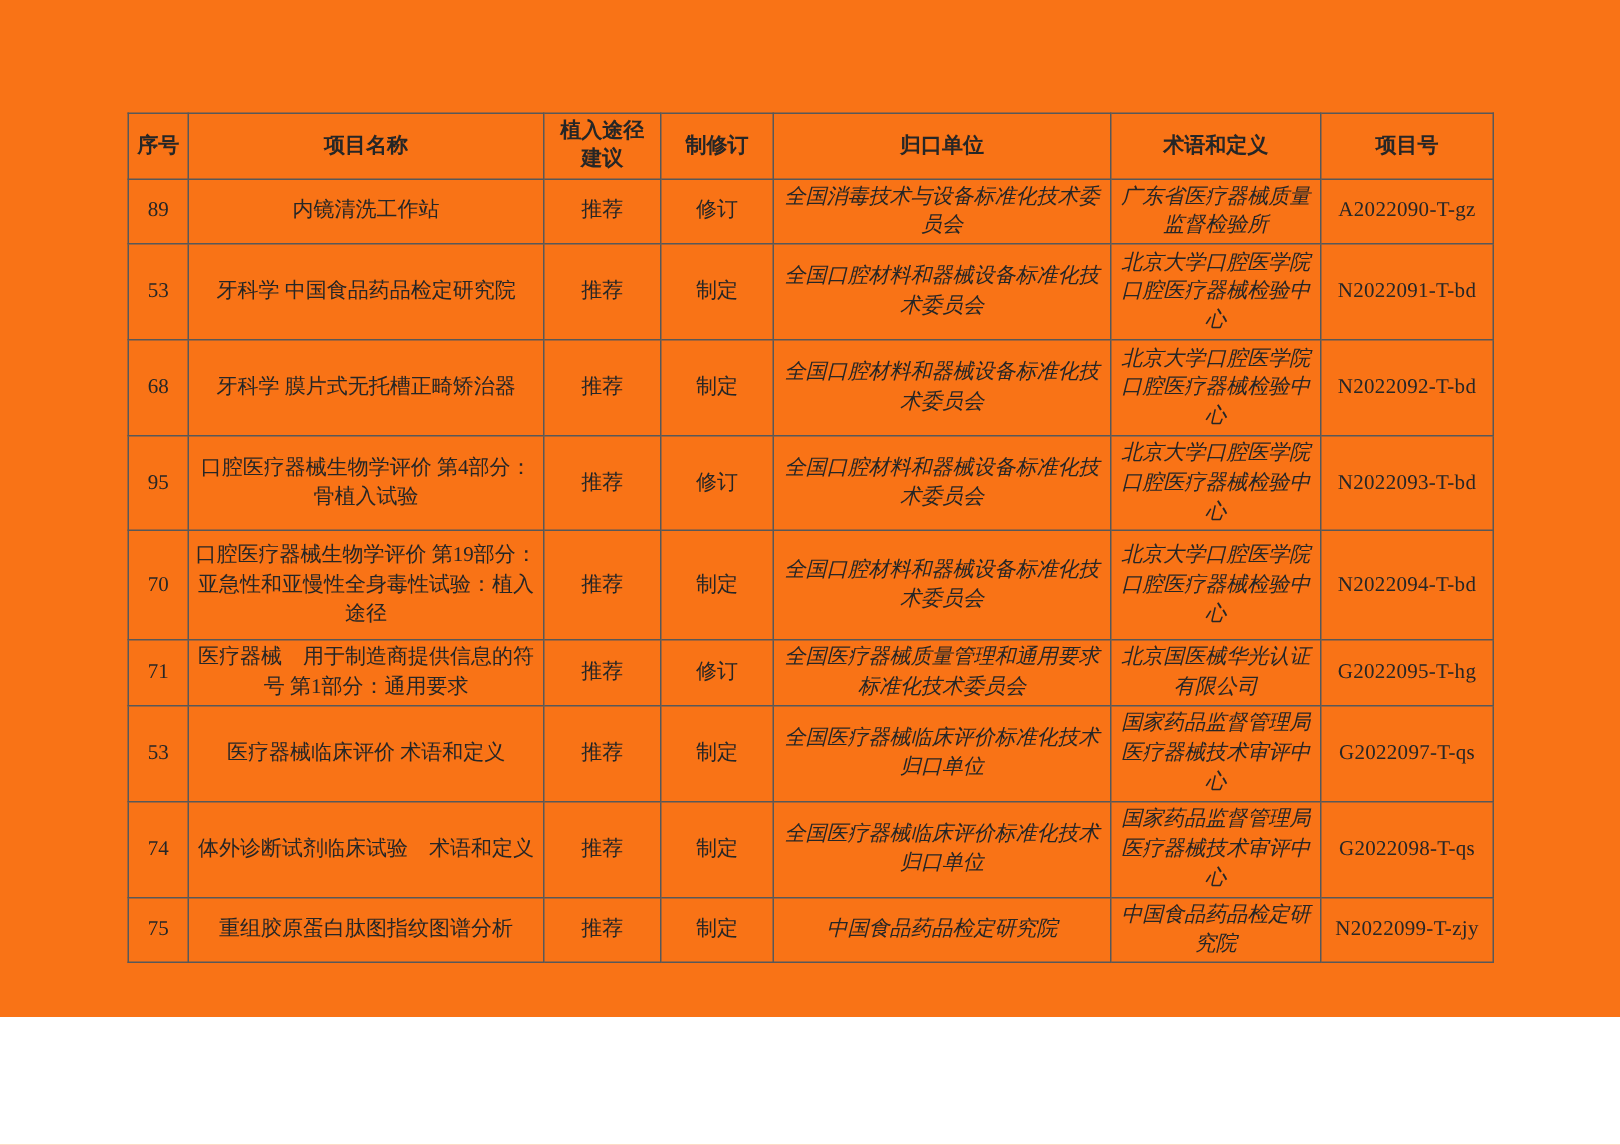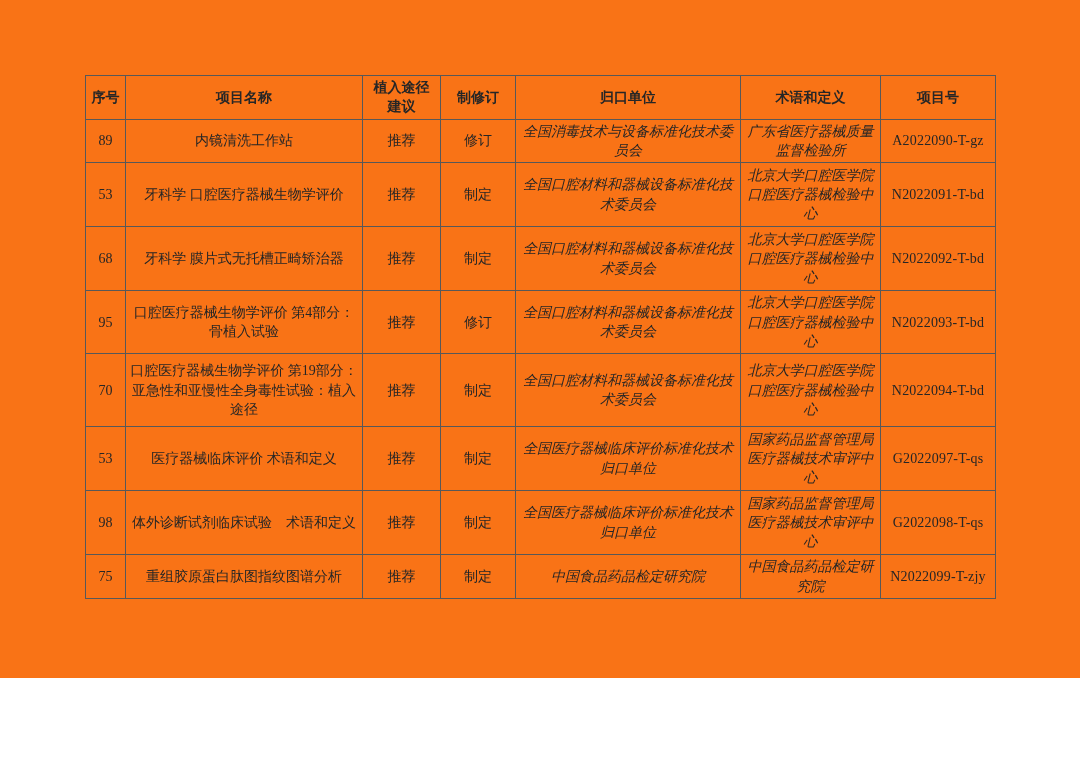--- a/index.html
+++ b/index.html
@@ -76,21 +76,21 @@
           <td class="c-seq">89</td>
           <td class="c-name">内镜清洗工作站</td>
           <td class="c-nature">推荐</td>
           <td class="c-revision">修订</td>
           <td class="c-org">全国消毒技术与设备标准化技术委员会</td>
           <td class="c-undertaker">广东省医疗器械质量监督检验所</td>
           <td class="c-code">A2022090-T-gz</td>
         </tr>
         <tr style="height: 64px;">
           <td class="c-seq">53</td>
-          <td class="c-name">牙科学 口腔医疗器械生物学评价</td>
+          <td class="c-name">牙科学 中国食品药品检定研究院</td>
           <td class="c-nature">推荐</td>
           <td class="c-revision">制定</td>
           <td class="c-org">全国口腔材料和器械设备标准化技术委员会</td>
           <td class="c-undertaker">北京大学口腔医学院口腔医疗器械检验中心</td>
           <td class="c-code">N2022091-T-bd</td>
         </tr>
         <tr style="height: 64px;">
           <td class="c-seq">68</td>
           <td class="c-name">牙科学 膜片式无托槽正畸矫治器</td>
           <td class="c-nature">推荐</td>
@@ -110,31 +110,40 @@
         </tr>
         <tr style="height: 73px;">
           <td class="c-seq">70</td>
           <td class="c-name">口腔医疗器械生物学评价 第19部分：亚急性和亚慢性全身毒性试验：植入途径</td>
           <td class="c-nature">推荐</td>
           <td class="c-revision">制定</td>
           <td class="c-org">全国口腔材料和器械设备标准化技术委员会</td>
           <td class="c-undertaker">北京大学口腔医学院口腔医疗器械检验中心</td>
           <td class="c-code">N2022094-T-bd</td>
         </tr>
+        <tr style="height: 40px;">
+          <td class="c-seq">71</td>
+          <td class="c-name">医疗器械　用于制造商提供信息的符号 第1部分：通用要求</td>
+          <td class="c-nature">推荐</td>
+          <td class="c-revision">修订</td>
+          <td class="c-org">全国医疗器械质量管理和通用要求标准化技术委员会</td>
+          <td class="c-undertaker">北京国医械华光认证有限公司</td>
+          <td class="c-code">G2022095-T-hg</td>
+        </tr>
         <tr style="height: 64px;">
           <td class="c-seq">53</td>
           <td class="c-name">医疗器械临床评价 术语和定义</td>
           <td class="c-nature">推荐</td>
           <td class="c-revision">制定</td>
           <td class="c-org">全国医疗器械临床评价标准化技术归口单位</td>
           <td class="c-undertaker">国家药品监督管理局医疗器械技术审评中心</td>
           <td class="c-code">G2022097-T-qs</td>
         </tr>
         <tr style="height: 64px;">
-          <td class="c-seq">98</td>
+          <td class="c-seq">74</td>
           <td class="c-name">体外诊断试剂临床试验　术语和定义</td>
           <td class="c-nature">推荐</td>
           <td class="c-revision">制定</td>
           <td class="c-org">全国医疗器械临床评价标准化技术归口单位</td>
           <td class="c-undertaker">国家药品监督管理局医疗器械技术审评中心</td>
           <td class="c-code">G2022098-T-qs</td>
         </tr>
         <tr style="height: 43px; margin-top: 23px;">
           <td class="c-seq">75</td>
           <td class="c-name">重组胶原蛋白肽图指纹图谱分析</td>

